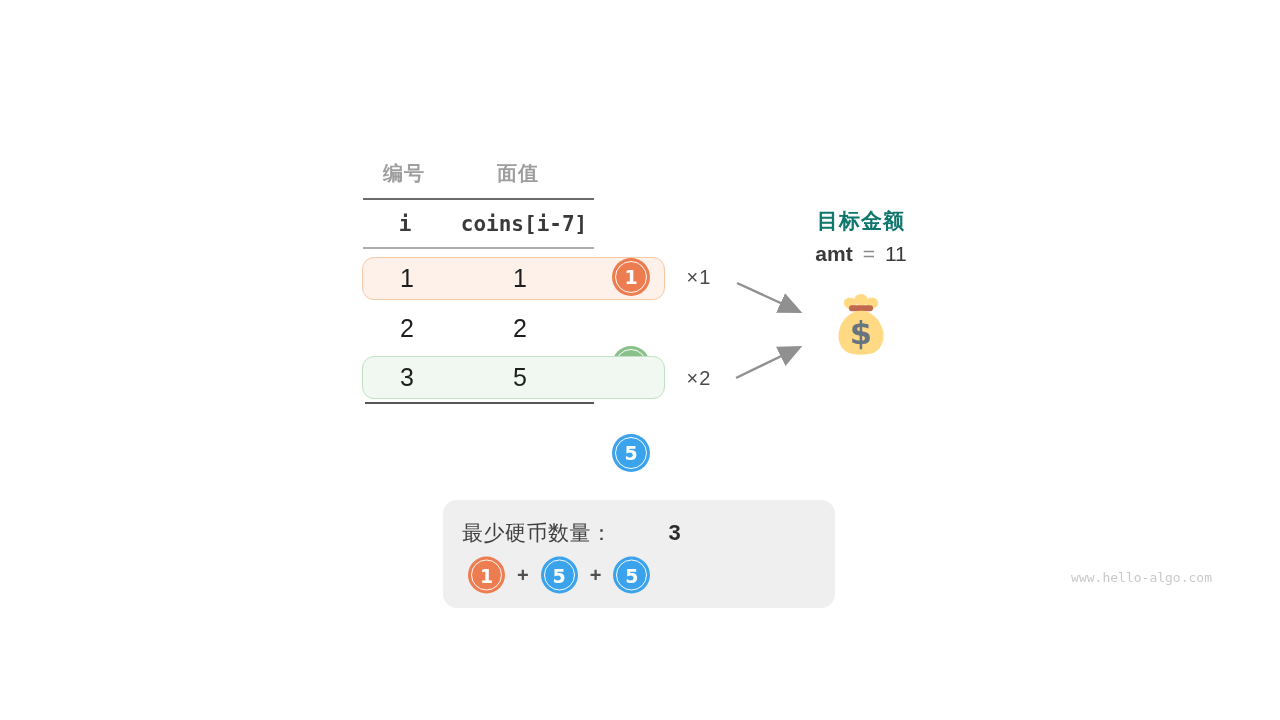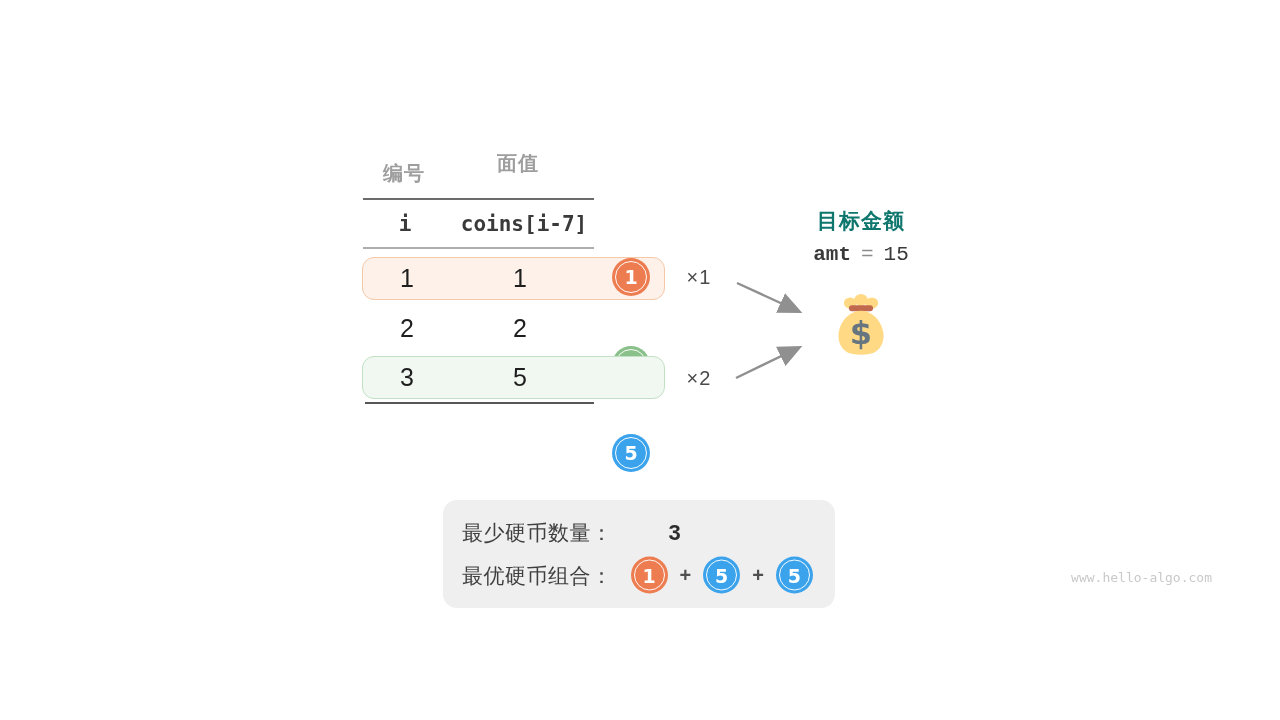--- a/index.html
+++ b/index.html
@@ -37,21 +37,21 @@
     border:1.7px solid rgba(255,255,255,0.95);
   }
   .coin.orange { background:#ed7d50; }
   .coin.green  { background:#8ac08a; }
   .coin.blue   { background:#3ba3ec; }
 
   .mult { font-size:20px; font-weight:500; color:#4a4a4a; letter-spacing:1px; }
 
   .target-title { font-size:21px; font-weight:bold; color:#0f766e; letter-spacing:1px; }
   .amt-line { display:flex; align-items:center; gap:10px;
-    font-family:Liberation Mono, monospace; font-size:21px; }
+    font-family:Liberation Sans, sans-serif; font-size:21px; }
   .amt-var { font-weight:bold; color:#3a3a3a; }
   .amt-op  { color:#8c8c8c; }
   .amt-val { color:#3a3a3a; }
 
   .panel { width:392px; height:108px; border-radius:14px; background:#efefef; }
   .panel-line { display:flex; align-items:center; font-size:21px; color:#3f3f3f;gap:48px; }
   .panel-label { letter-spacing:0.5px; }
   .panel-strong { font-weight:bold; font-size:22px; color:#2c2c2c; margin-left:8px; }
   .combo-line { gap:12px; }
   .combo-line .coin { width:37px; height:37px; }
@@ -61,21 +61,21 @@
   .watermark { font-family:"DejaVu Sans Mono","Liberation Mono",monospace; font-size:13px; color:#c9c9c9; }
 
   svg.layer { position:absolute; left:0; top:0; pointer-events:none; }
 </style>
 </head>
 <body>
 
 <div class="canvas">
 
   <div class="abs ctr cn-head" style="left:404px; top:173px;">编号</div>
-  <div class="abs ctr cn-head" style="left:518px; top:163px;font-family:Liberation Mono, monospace;">面值</div>
+  <div class="abs ctr cn-head" style="left:518px; top:173px;font-family:Liberation Mono, monospace;">面值</div>
 
   <div class="abs rule rule-a" style="left:363px; top:198px; width:231px;"></div>
 
   <div class="abs ctr code-head" style="left:405px; top:224px;">i</div>
   <div class="abs ctr code-head" style="left:524px; top:224px;">coins[i-7]</div>
 
   <div class="abs rule rule-b" style="left:363px; top:247px; width:231px;"></div>
 
   <div class="abs row-box orange" style="left:362px; top:257px;"></div>
   <div class="abs ctr cell-num" style="left:407px; top:278px;">1</div>
@@ -108,41 +108,40 @@
       </marker>
     </defs>
     <line x1="737" y1="283" x2="798" y2="311" stroke="#909090" stroke-width="2.4" marker-end="url(#ah)"></line>
     <line x1="736" y1="378" x2="798" y2="348" stroke="#909090" stroke-width="2.4" marker-end="url(#ah)"></line>
   </svg>
 
   <div class="abs ctr target-title" style="left:861px; top:221px;">目标金额</div>
   <div class="abs ctr amt-line" style="left:861px; top:254px;">
     <span class="amt-var">amt</span>
     <span class="amt-op">=</span>
-    <span class="amt-val">15</span>
+    <span class="amt-val">11</span>
   </div>
 
   <svg class="abs" style="left:826px; top:288px;" width="70" height="76" viewBox="0 0 36 38">
     <ellipse cx="12.4" cy="7.2" rx="3.2" ry="2.9" fill="#ffd983"></ellipse>
     <ellipse cx="18" cy="5.6" rx="3.5" ry="3.1" fill="#ffd983"></ellipse>
     <ellipse cx="23.6" cy="7.2" rx="3.2" ry="2.9" fill="#ffd983"></ellipse>
     <rect x="11.8" y="8.3" width="12.4" height="3.1" rx="1.5" fill="#c1694f"></rect>
     <path d="M18 11.2 C 12.8 11.2 8.3 15.4 6.8 21 C 5.3 26.6 8 32.2 13.2 33.3 C 16.2 34 19.8 34 22.8 33.3 C 28 32.2 30.7 26.6 29.2 21 C 27.7 15.4 23.2 11.2 18 11.2 Z" fill="#ffd983"></path>
     <text x="18" y="28.4" text-anchor="middle" font-family="DejaVu Sans, sans-serif" font-size="16.5" font-weight="bold" fill="#66757f">$</text>
   </svg>
 
   <div class="abs panel" style="left:443px; top:500px;"></div>
 
   <div class="abs cty panel-line" style="left:462px; top:533px;">
     <span class="panel-label">最少硬币数量：</span>
     <span class="panel-strong">3</span>
   </div>
 
   <div class="abs cty panel-line combo-line" style="left:462px; top:575px;">
-    <span class="panel-label">最优硬币组合：</span>
     <span class="coin orange first-coin">
         <span>1</span>
       </span>
     <span class="plus">+</span>
     <span class="coin blue">
         <span>5</span>
       </span>
     <span class="plus">+</span>
     <span class="coin blue">
         <span>5</span>

